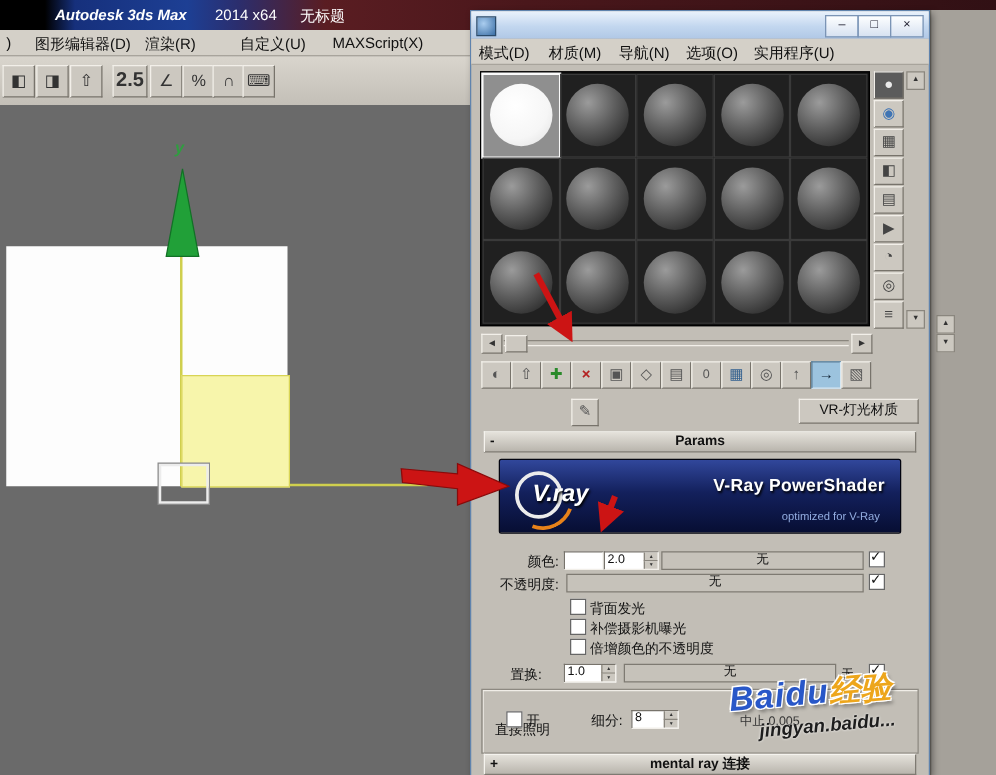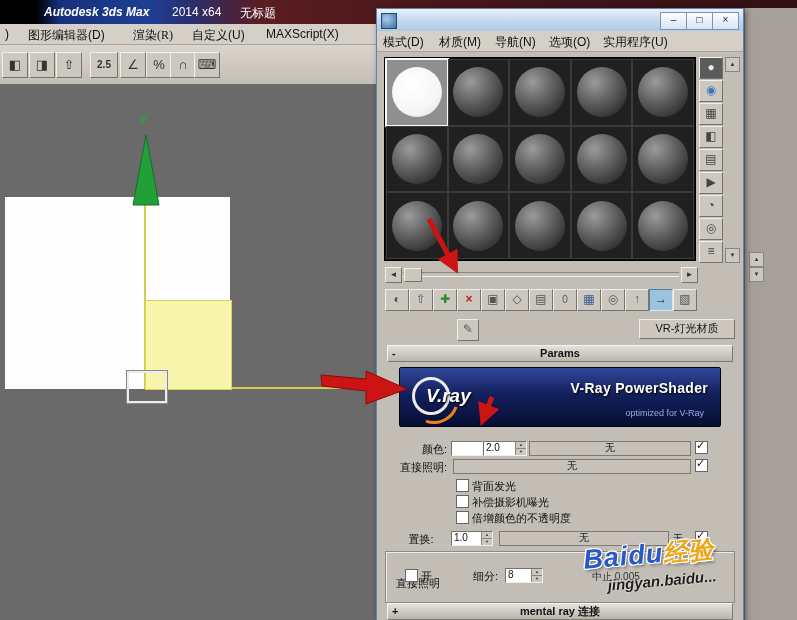--- a/index.html
+++ b/index.html
@@ -105,30 +105,30 @@
 
   <div class="ab titlebar">
     <span style="left:44px;font-weight:bold;font-style:italic;">Autodesk 3ds Max</span>
     <span style="left:172px;">2014 x64</span>
     <span style="left:240px;">无标题</span>
   </div>
 
   <div class="ab menubar">
     <span style="left:5px;">)</span>
     <span style="left:28px;">图形编辑器(D)</span>
-    <span style="left:133px;font-family:Liberation Serif, serif;">渲染(R)</span>
+    <span style="left:116px;">渲染(R)</span>
     <span style="left:192px;">自定义(U)</span>
     <span style="left:266px;">MAXScript(X)</span>
   </div>
 
   <div class="ab toolbar">
     <div class="tbtn" style="left:2px;">◧</div>
     <div class="tbtn" style="left:29px;">◨</div>
     <div class="tbtn" style="left:56px;">⇧</div>
-    <div class="tbtn" style="left:90px;width:26px;font-size:10px;font-weight:bold;">2.5</div>
+    <div class="tbtn" style="left:90px;width:26px;font-size:16px;font-weight:bold;">2.5</div>
     <div class="tbtn" style="left:120px;">∠</div>
     <div class="tbtn" style="left:146px;">%</div>
     <div class="tbtn" style="left:170px;">∩</div>
     <div class="tbtn" style="left:194px;">⌨</div>
   </div>
 
   <div class="ab viewport"></div>
 
   <div class="ab white-rect"></div>
   <div class="ab yline" style="left:144px;top:205px;width:2px;height:183px;"></div>
@@ -229,21 +229,21 @@
     <div class="spin" style="left:106px;top:432px;width:42px;">
       <span class="val">2.0</span>
       <span class="up">▲</span>
       <span class="dn">▼</span>
     </div>
     <div class="mapbtn" style="left:152px;top:432px;width:160px;">无</div>
     <span class="cb on" style="left:318px;top:432px;">
         <i>✓</i>
       </span>
 
-    <span class="plabel" style="left:8px;top:451px;width:62px;">直接照明:</span>
+    <span class="plabel" style="left:8px;top:451px;width:62px;">不透明度:</span>
     <div class="mapbtn" style="left:76px;top:450px;width:236px;">无</div>
     <span class="cb on" style="left:318px;top:450px;">
         <i>✓</i>
       </span>
 
     <span class="cb" style="left:79px;top:470px;"></span>
     <span class="cblabel" style="left:95px;top:470px;">背面发光</span>
     <span class="cb" style="left:79px;top:486px;"></span>
     <span class="cblabel" style="left:95px;top:486px;">补偿摄影机曝光</span>
     <span class="cb" style="left:79px;top:502px;"></span>

